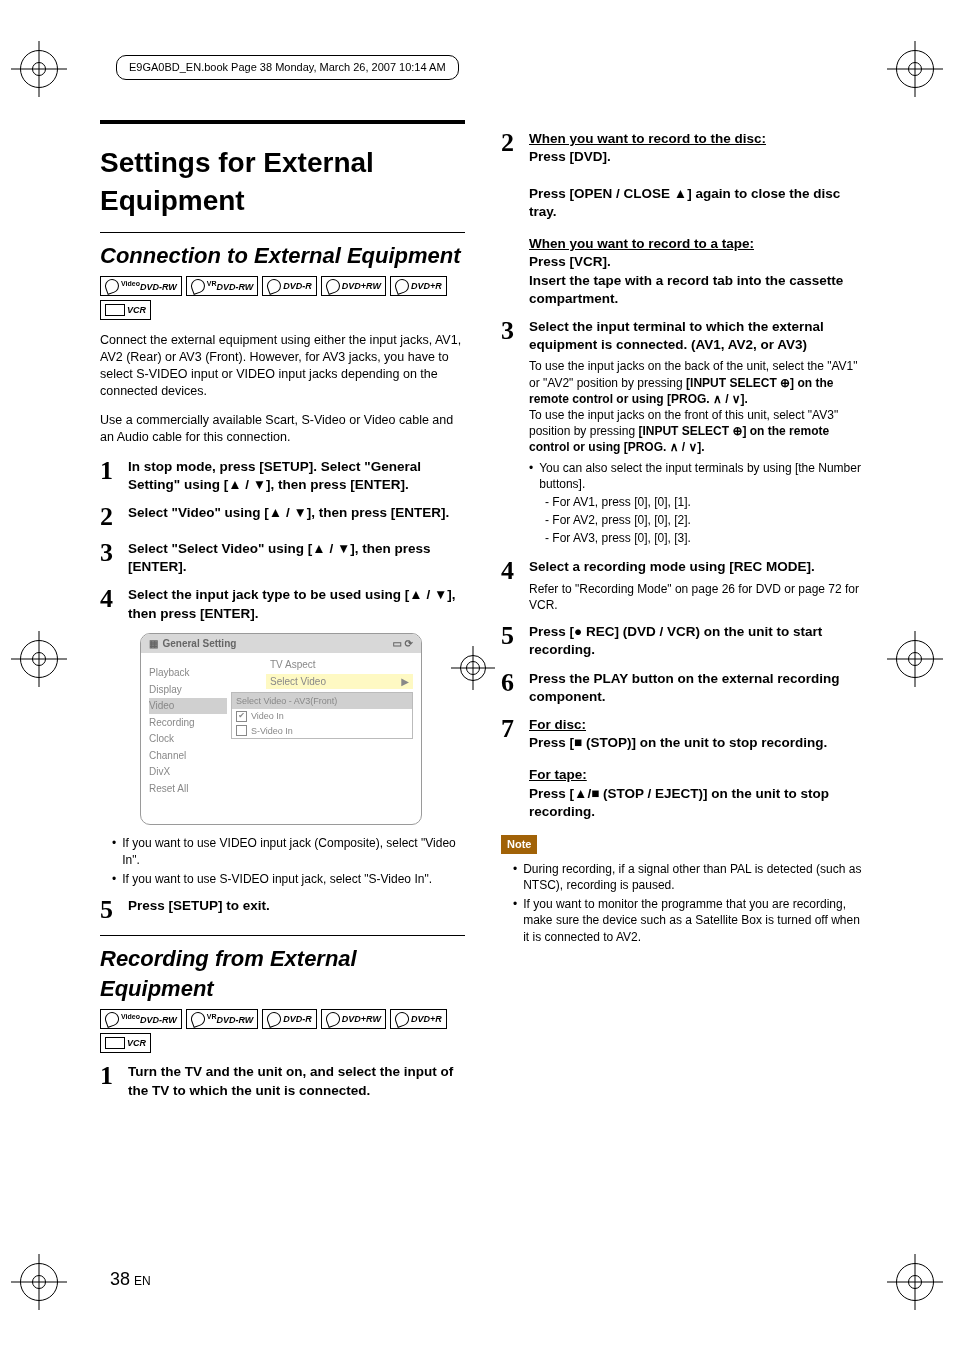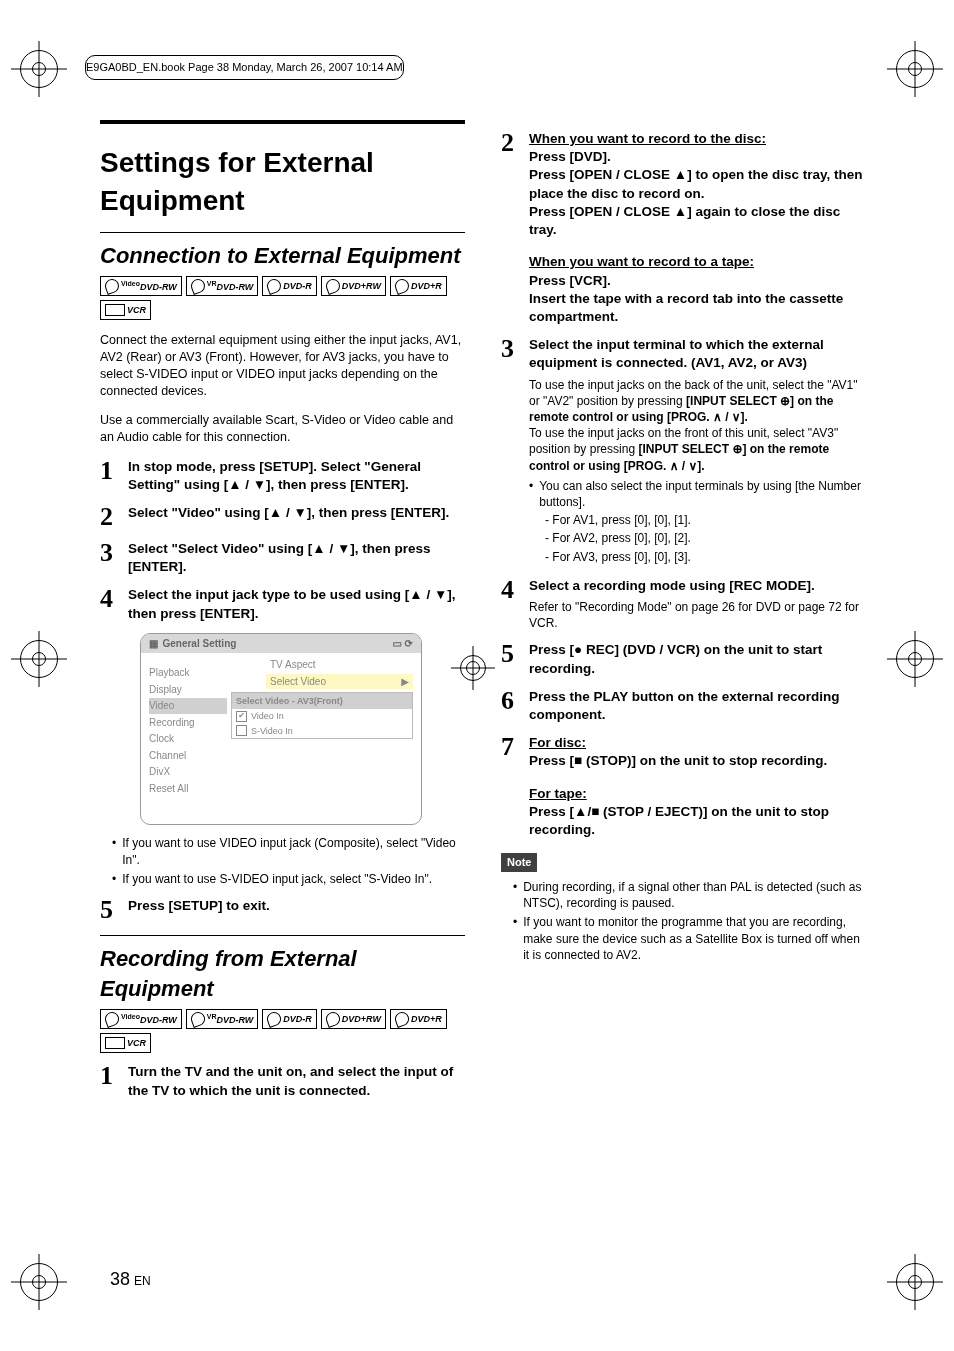--- a/index.html
+++ b/index.html
@@ -38,25 +38,25 @@
   .reg-tr { top: 50px; right: 20px; }
   .reg-bl { bottom: 50px; left: 20px; }
   .reg-br { bottom: 50px; right: 20px; }
   .reg-ml { top: 640px; left: 20px; }
   .reg-mr { top: 640px; right: 20px; }
   .reg-mc { top: 655px; left: 460px; }
 
   .header-box {
     border: 1px solid #000;
     border-radius: 10px;
-    padding: 4px 0;
+    padding: 4px 12px;
     font-size: 11px;
     position: absolute;
     top: 55px;
-    left: 85px;
+    left: 116px;
   }
 
   .columns {
     display: flex;
     gap: 36px;
     margin-top: 60px;
   }
   .col {
     width: 365px;
   }
@@ -167,27 +167,27 @@
     flex:1;
     padding: 4px 8px 4px 4px;
     display:flex; flex-direction:column; gap:1px;
   }
   .ui-right .row { display:flex; justify-content:space-between; align-items:center; padding:1px 4px;margin-left:35px; }
   .ui-right .row.sel { background: #fef9c3; }
   .ui-sub-box {
     border: 1px solid #bbb;
     margin-top: 2px;
   }
-  .ui-sub-title { background: #d0d0d0; padding: 2px 4px; font-size: 9px; font-weight:bold; }
+  .ui-sub-title { background: #d0d0d0; padding: 2px 4px; font-size: 9px; font-weight:normal; }
   .ui-sub-row { display:flex; align-items:center; gap:4px; padding: 1px 4px; font-size:9px; }
   .chk { width:9px; height:9px; border:1px solid #888; display:inline-flex;align-items:center;justify-content:center;font-size:8px; }
 
   .note-label {
     display:inline-block;
-    background: #404040;
+    background: #a16207;
     color: #fff;
     font-size: 11px;
     font-weight: bold;
     padding: 2px 6px;
     margin: 10px 0 4px 0;
   }
 
   .page-num {
     position: absolute;
     bottom: 60px;
@@ -373,21 +373,21 @@
       </div>
     </div>
 
     <div class="col col-right">
 
       <div class="step">
         <div class="step-num">2</div>
         <div class="step-body">
           <span class="underline">When you want to record to the disc:</span><br>
           <span>Press [DVD].</span><br>
-          <span>Press [OPEN / CLOSE ▲] to open the disc tray, then place the disc to record on.</span><br>
+          <br>
           <span>Press [OPEN / CLOSE ▲] again to close the disc tray.</span>
           <div style="height:14px"></div>
           <span class="underline">When you want to record to a tape:</span><br>
           <span>Press [VCR].</span><br>
           <span>Insert the tape with a record tab into the cassette compartment.</span>
         </div>
       </div>
 
       <div class="step">
         <div class="step-num">3</div>

